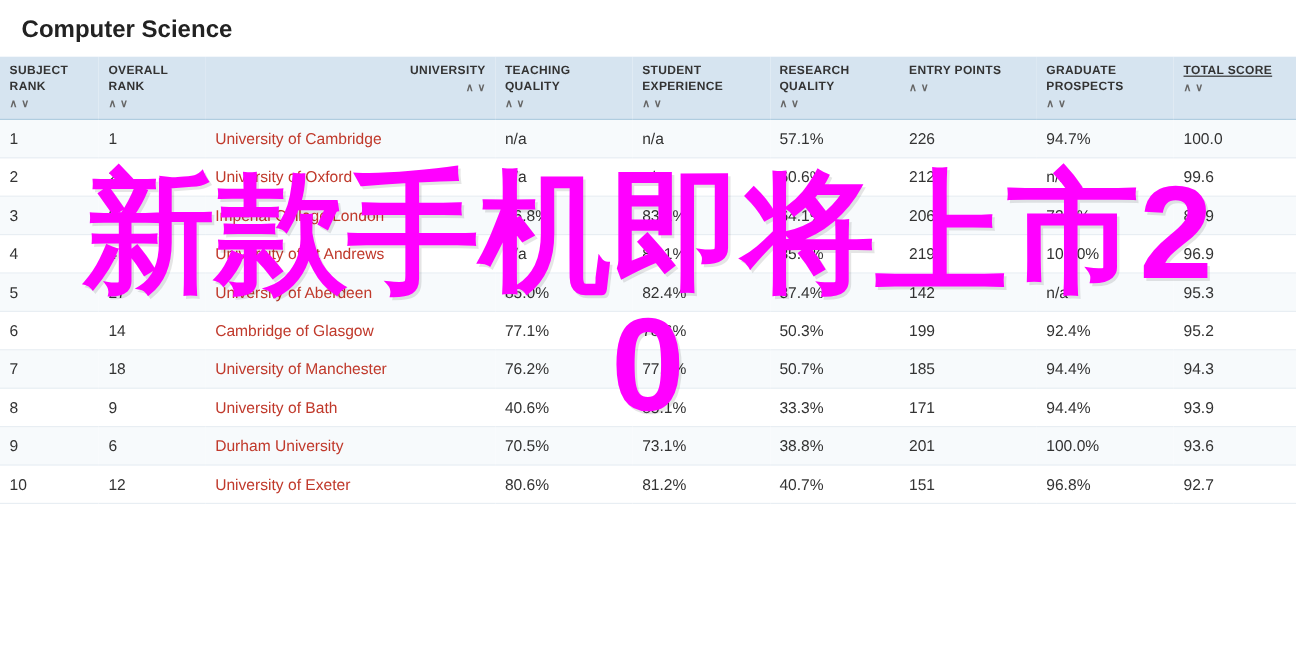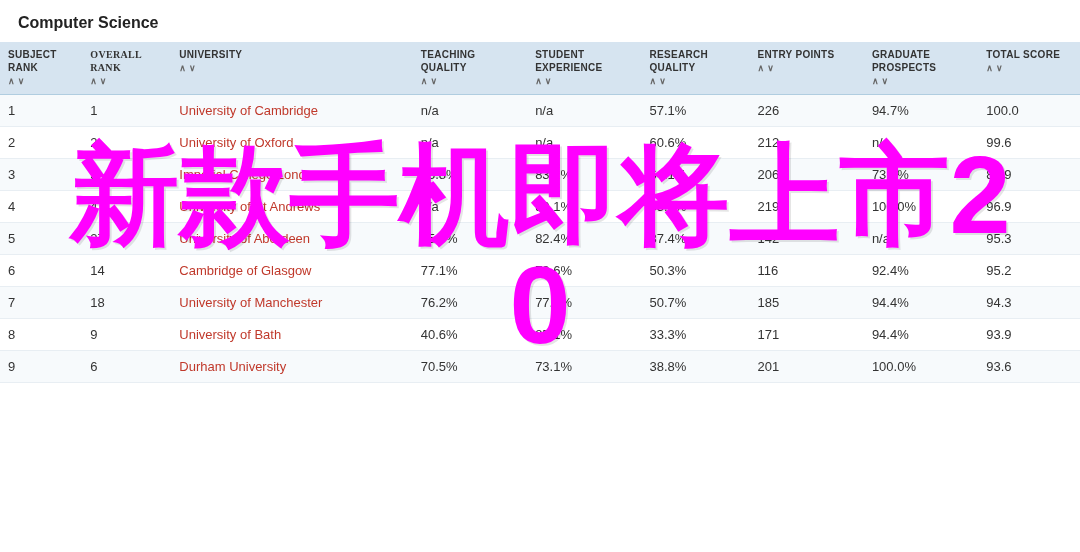--- a/index.html
+++ b/index.html
@@ -5,21 +5,21 @@
     * { margin: 0; padding: 0; box-sizing: border-box; }
     body {
       font-family: Arial, sans-serif;
       background: #fff;
       width: 1080px;
       height: 552px;
       overflow: hidden;
       position: relative;
     }
     .page-title {
-      font-size: 16px;
+      font-size: 20px;
       font-weight: bold;
       padding: 14px 18px 10px 18px;
       color: #222;
     }
     .table-wrapper {
       width: 100%;
       overflow: hidden;
     }
     table {
       width: 100%;
@@ -61,28 +61,28 @@
       padding: 8px 8px;
       color: #333;
       font-size: 13px;
     }
     .university-link {
       color: #c0392b;
       text-decoration: none;
       cursor: pointer;
     }
     .col-subject { width: 60px; }
-    .col-overall { width: 70px; font-family: Liberation Serif, serif; }
-    .col-university { width: 190px; }
+    .col-overall { width: 70px; }
+    .col-university { width: 190px; text-align: right; }
     .col-teaching { width: 90px; }
     .col-student { width: 90px; }
     .col-research { width: 85px; }
     .col-entry { width: 90px; }
     .col-graduate { width: 90px; }
-    .col-total { width: 80px; }
+    .col-total { width: 80px; text-decoration: underline; }
 
     
     .watermark {
       position: absolute;
       top: 140px;
       left: 0;
       width: 100%;
       height: 220px;
       display: flex;
       flex-direction: column;
@@ -212,21 +212,21 @@
           <td>n/a</td>
           <td>95.3</td>
         </tr>
         <tr>
           <td>6</td>
           <td>14</td>
           <td><a href="#" class="university-link">Cambridge of Glasgow</a></td>
           <td>77.1%</td>
           <td>78.6%</td>
           <td>50.3%</td>
-          <td>116</td>
+          <td>199</td>
           <td>92.4%</td>
           <td>95.2</td>
         </tr>
         <tr>
           <td>7</td>
           <td>18</td>
           <td><a href="#" class="university-link">University of Manchester</a></td>
           <td>76.2%</td>
           <td>77.2%</td>
           <td>50.7%</td>
@@ -249,20 +249,31 @@
           <td>9</td>
           <td>6</td>
           <td><a href="#" class="university-link">Durham University</a></td>
           <td>70.5%</td>
           <td>73.1%</td>
           <td>38.8%</td>
           <td>201</td>
           <td>100.0%</td>
           <td>93.6</td>
         </tr>
+        <tr>
+          <td>10</td>
+          <td>12</td>
+          <td><a href="#" class="university-link">University of Exeter</a></td>
+          <td>80.6%</td>
+          <td>81.2%</td>
+          <td>40.7%</td>
+          <td>151</td>
+          <td>96.8%</td>
+          <td>92.7</td>
+        </tr>
       </tbody>
   </table>
 </div>
 
 <div class="watermark">
   <div class="watermark-text">新款手机即将上市2</div>
   <div class="watermark-number">0</div>
 </div>
 
 </body></html>

